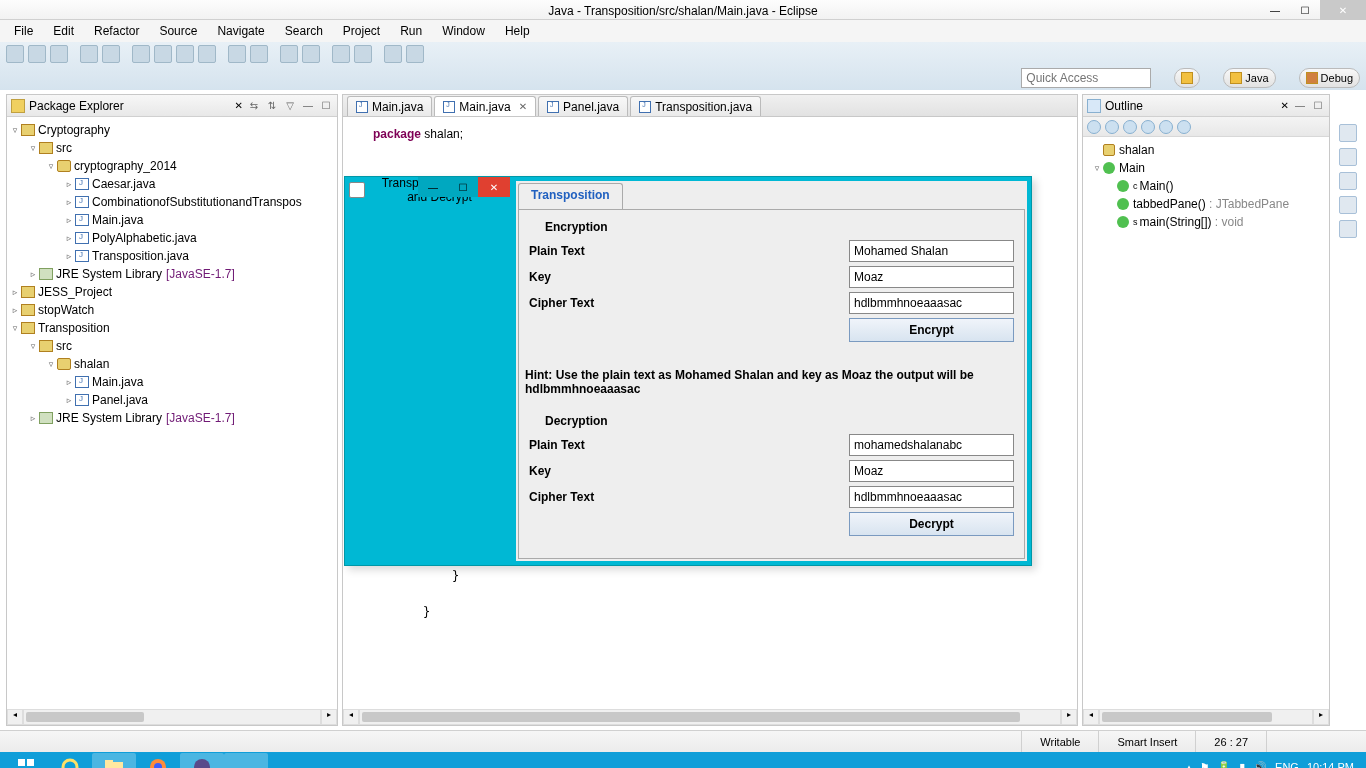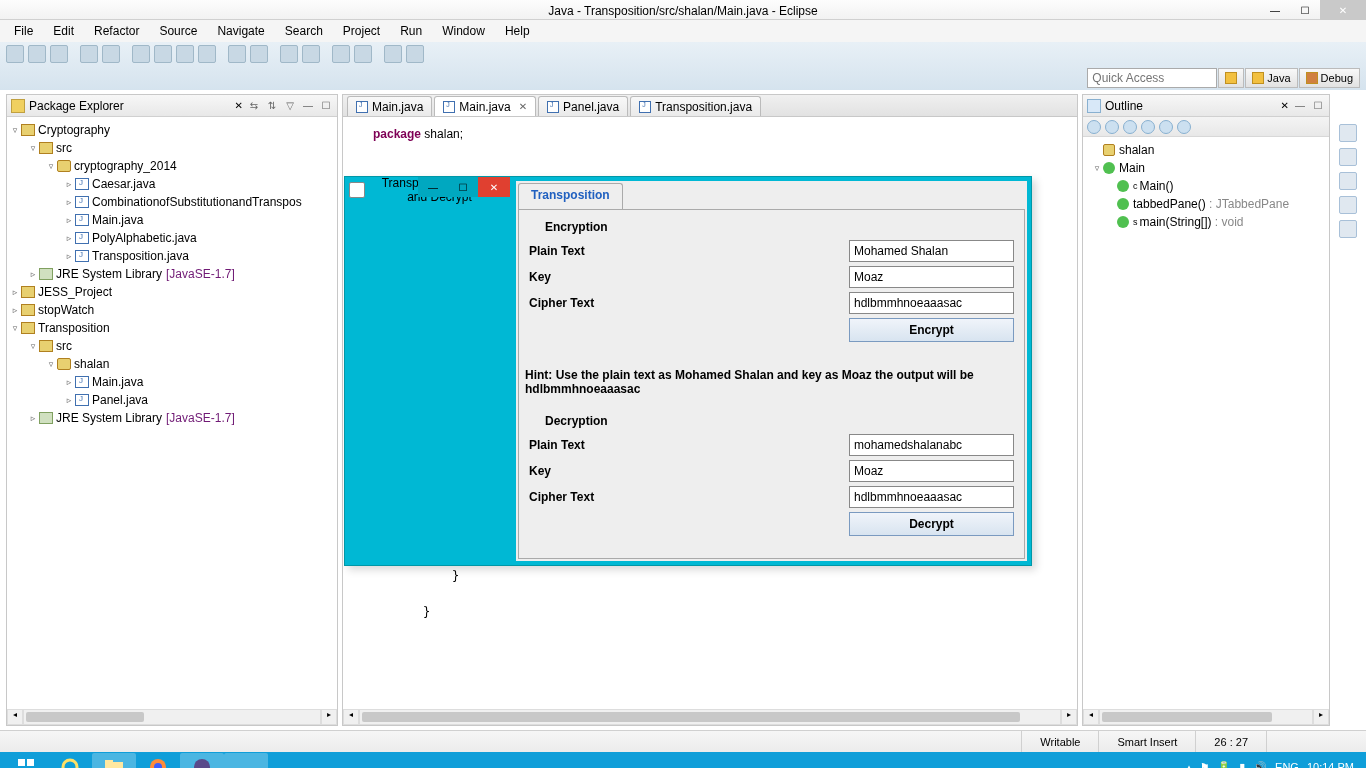--- a/index.html
+++ b/index.html
@@ -14,23 +14,23 @@
 
 
 .menubar { height: 22px; background: #f5f5f5; display: flex; align-items: center; padding-left: 6px; gap: 4px; font-size: 12px; }
 .menubar span { padding: 2px 8px; }
 
 
 .toolbar-area { height: 48px; background: linear-gradient(#e8f0f6,#d5e3ee); display: flex; flex-direction: column; }
 .toolbar-row { height: 24px; display: flex; align-items: center; padding-left: 6px; gap: 2px; }
 .tb-icon { width: 18px; height: 18px; background: #c8d8e4; border: 1px solid #a0b8c8; border-radius: 2px; display:inline-block; margin-right:2px; }
 .tb-sep { width: 6px; }
-.quick-access-row { height: 24px; display: flex; align-items: center; justify-content: flex-end; padding-right: 6px; gap: 1px; }
+.quick-access-row { height: 24px; display: flex; align-items: center; justify-content: flex-end; padding-right: 6px; gap: 23px; }
 .quick-access { width: 130px; height: 20px; background: #fff; border: 1px solid #aaa; padding: 2px 4px; font-size: 12px; color: #888; }
-.persp-btn { height: 20px; padding: 2px 6px; background: linear-gradient(#f8f8f8,#e2e2e2); border: 1px solid #bbb; border-radius: 0; font-size: 11px; display:flex; align-items:center; gap:3px; }
+.persp-btn { height: 20px; padding: 2px 6px; background: linear-gradient(#f8f8f8,#e2e2e2); border: 1px solid #bbb; border-radius: 10px; font-size: 11px; display:flex; align-items:center; gap:3px; }
 .persp-btn .picon { width:12px; height:12px; background:#f2c040; border:1px solid #c09020; }
 
 
 .workspace { display: flex; height: 640px; background: #fff; }
 
 
 .pkgexplorer { width: 332px; border: 1px solid #c8c8c8; margin: 4px 2px 4px 6px; display: flex; flex-direction: column; background: #fff; }
 .view-header { height: 22px; background: linear-gradient(#f7f7f7,#e8e8e8); border-bottom: 1px solid #d0d0d0; display: flex; align-items: center; padding: 0 4px; font-size: 12px; }
 .view-header .vicon { width:14px; height:14px; background:#f0d060; border:1px solid #c0a040; margin-right:4px; }
 .view-header .vname { flex: 1; }

